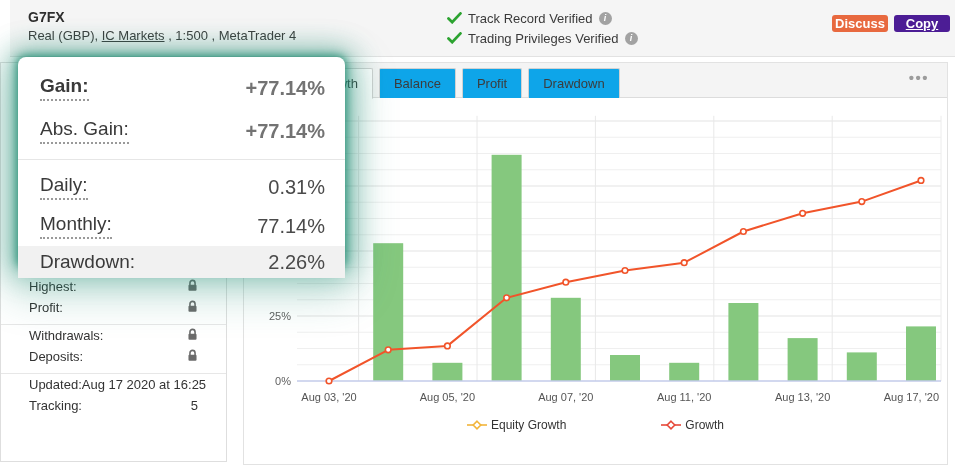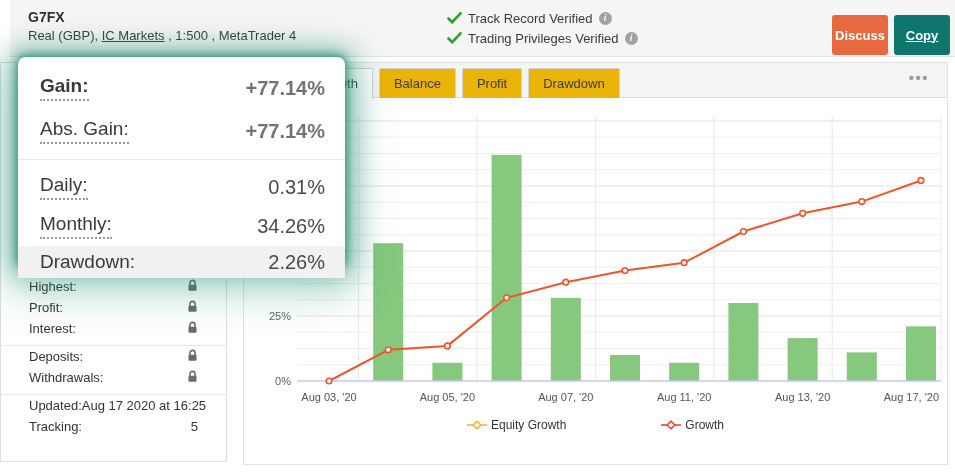--- a/index.html
+++ b/index.html
@@ -12,21 +12,21 @@
     background:#f5f5f5; border-bottom:1px solid #e2e2e2;margin-left:10px; }
   .acct-name { position:absolute; left:18px; top:9px; font-size:14px; font-weight:bold; color:#2f2f2f; }
   .acct-sub { position:absolute; left:18px; top:28px; font-size:13px; color:#3d3d3d; }
   .acct-sub a { color:#3d3d3d; text-decoration:underline; cursor:pointer; }
   .verify-block { position:absolute; left:437px; top:8px; }
   .verify-row { display:flex; align-items:center; height:20px; font-size:13px; color:#3a3a3a; }
   .check-icon { width:15px; height:12px; margin-right:6px; flex:0 0 auto; }
   .info-icon { display:inline-flex; align-items:center; justify-content:center;
     width:13px; height:13px; border-radius:50%; background:#a2a2a2; color:#fff;
     font-size:9px; font-weight:bold; margin-left:6px; font-style:italic; cursor:pointer; }
-  .btn { position:absolute; top:15px; height:40px; border:none; border-radius:3px;
+  .btn { position:absolute; top:15px; height:17px; border:none; border-radius:3px;
     color:#fff; font-size:13px; font-weight:bold; font-family:inherit; cursor:pointer; }
   .btn-discuss { left:822px; width:56px; }
   .btn-copy { left:884px; width:56px; }
 
   
   .sidebar { position:absolute; left:0; top:62px; width:227px; height:400px;
     background:#fff; border:1px solid #dedede; }
   .side-row { display:flex; justify-content:space-between; align-items:flex-start;
     height:21px; padding:0 28px; font-size:13px; color:#333; }
   .side-row .lbl { white-space:nowrap; }
@@ -54,21 +54,21 @@
   .popup-divider { border-top:1px solid #e6e6e6; margin:8px 0; }
   .popup-row.shaded { background:#f1f1f1; }
 
   
   .panel { position:absolute; left:243px; top:62px; width:705px; height:403px;
     background:#fff; border:1px solid #e2e2e2; }
   .tabstrip { position:absolute; left:0; top:0; width:703px; height:35px;
     background:#f4f4f4; border-bottom:1px solid #dcdcdc; }
   .tabs { position:absolute; left:57px; bottom:-1px; display:flex; gap:6px; height:30px; }
   .tab { height:30px; display:flex; align-items:center; justify-content:center;
-    padding:0 14px; background:#eab308; border:1px solid #d2d2d2; border-bottom:none;
+    padding:0 14px; background:#0ea5e9; border:1px solid #d2d2d2; border-bottom:none;
     border-radius:2px 2px 0 0; font-size:13px; color:#3c3c3c; cursor:pointer; white-space:nowrap; }
   .tab.active { background:#fff; height:31px; border-bottom:1px solid #fff; }
   .menu-dots { position:absolute; right:18px; top:6px; color:#9c9c9c; font-size:15px;
     letter-spacing:1.5px; cursor:pointer; font-weight:bold; }
   .chart-svg { position:absolute; left:0; top:35px; }
   .legend { position:absolute; left:0; top:355px; width:703px; display:flex;
     justify-content:center; gap:95px; }
   .legend-item { display:flex; align-items:center; gap:4px; font-size:12px; color:#333; cursor:pointer; }
 </style>
 </head>
@@ -89,21 +89,21 @@
         </div>
         <div class="verify-row">
           <svg class="check-icon" viewBox="0 0 16 13">
             <path d="M1.5 7l4 4L14.5 1.5" fill="none" stroke="#2ca330" stroke-width="3" stroke-linecap="round"></path>
           </svg>
           <span>Trading Privileges Verified</span>
           <span class="info-icon">i</span>
         </div>
       </div>
     <button class="btn btn-discuss" style="background: rgb(232, 105, 63);">Discuss</button>
-    <button class="btn btn-copy" style="background: #0f766e; text-decoration: underline;">Copy</button>
+    <button class="btn btn-copy" style="background: #4c1d95; text-decoration: underline;">Copy</button>
   </div>
 
   <div class="sidebar">
     <div class="hidden-rows">
         <div class="side-row" style="top: 74px;">
           <span class="lbl">Gain:</span>
         </div>
         <div class="side-row" style="top: 95px;">
           <span class="lbl">Abs. Gain:</span>
         </div>
@@ -142,41 +142,32 @@
         </div>
         <div class="side-row">
           <span class="lbl">Profit:</span>
           <span class="val">
             <svg class="lock-icon" width="11" height="13" viewBox="0 0 12 14">
               <path d="M3.2 6.5V4.2a2.8 2.8 0 0 1 5.6 0v2.3" fill="none" stroke="#6b6b6b" stroke-width="1.7"></path>
               <rect x="1.6" y="6.2" width="8.8" height="6.6" rx="1.1" fill="#6b6b6b"></rect>
             </svg>
           </span>
         </div>
-        <div class="side-row">
-          <span class="lbl">Interest:</span>
-          <span class="val">
-            <svg class="lock-icon" width="11" height="13" viewBox="0 0 12 14">
-              <path d="M3.2 6.5V4.2a2.8 2.8 0 0 1 5.6 0v2.3" fill="none" stroke="#6b6b6b" stroke-width="1.7"></path>
-              <rect x="1.6" y="6.2" width="8.8" height="6.6" rx="1.1" fill="#6b6b6b"></rect>
-            </svg>
-          </span>
-        </div>
         <div class="side-divider"></div>
         <div class="side-row">
+          <span class="lbl">Withdrawals:</span>
+          <span class="val">
+            <svg class="lock-icon" width="11" height="13" viewBox="0 0 12 14">
+              <path d="M3.2 6.5V4.2a2.8 2.8 0 0 1 5.6 0v2.3" fill="none" stroke="#6b6b6b" stroke-width="1.7"></path>
+              <rect x="1.6" y="6.2" width="8.8" height="6.6" rx="1.1" fill="#6b6b6b"></rect>
+            </svg>
+          </span>
+        </div>
+        <div class="side-row">
           <span class="lbl">Deposits:</span>
-          <span class="val">
-            <svg class="lock-icon" width="11" height="13" viewBox="0 0 12 14">
-              <path d="M3.2 6.5V4.2a2.8 2.8 0 0 1 5.6 0v2.3" fill="none" stroke="#6b6b6b" stroke-width="1.7"></path>
-              <rect x="1.6" y="6.2" width="8.8" height="6.6" rx="1.1" fill="#6b6b6b"></rect>
-            </svg>
-          </span>
-        </div>
-        <div class="side-row">
-          <span class="lbl">Withdrawals:</span>
           <span class="val">
             <svg class="lock-icon" width="11" height="13" viewBox="0 0 12 14">
               <path d="M3.2 6.5V4.2a2.8 2.8 0 0 1 5.6 0v2.3" fill="none" stroke="#6b6b6b" stroke-width="1.7"></path>
               <rect x="1.6" y="6.2" width="8.8" height="6.6" rx="1.1" fill="#6b6b6b"></rect>
             </svg>
           </span>
         </div>
         <div class="side-divider"></div>
         <div class="side-row">
           <span class="lbl">Updated:</span>
@@ -285,21 +276,21 @@
         <span class="plbl dotted">Abs. Gain:</span>
         <span class="pval green">+77.14%</span>
       </div>
       <div class="popup-divider"></div>
       <div class="popup-row" style="height: 38px;">
         <span class="plbl dotted">Daily:</span>
         <span class="pval">0.31%</span>
       </div>
       <div class="popup-row" style="height: 40px;">
         <span class="plbl dotted">Monthly:</span>
-        <span class="pval">34.26%</span>
+        <span class="pval">77.14%</span>
       </div>
       <div class="popup-row shaded" style="height: 32px;">
         <span class="plbl">Drawdown:</span>
         <span class="pval">2.26%</span>
       </div>
     </div>
 
 </div>
 
 </body></html>

